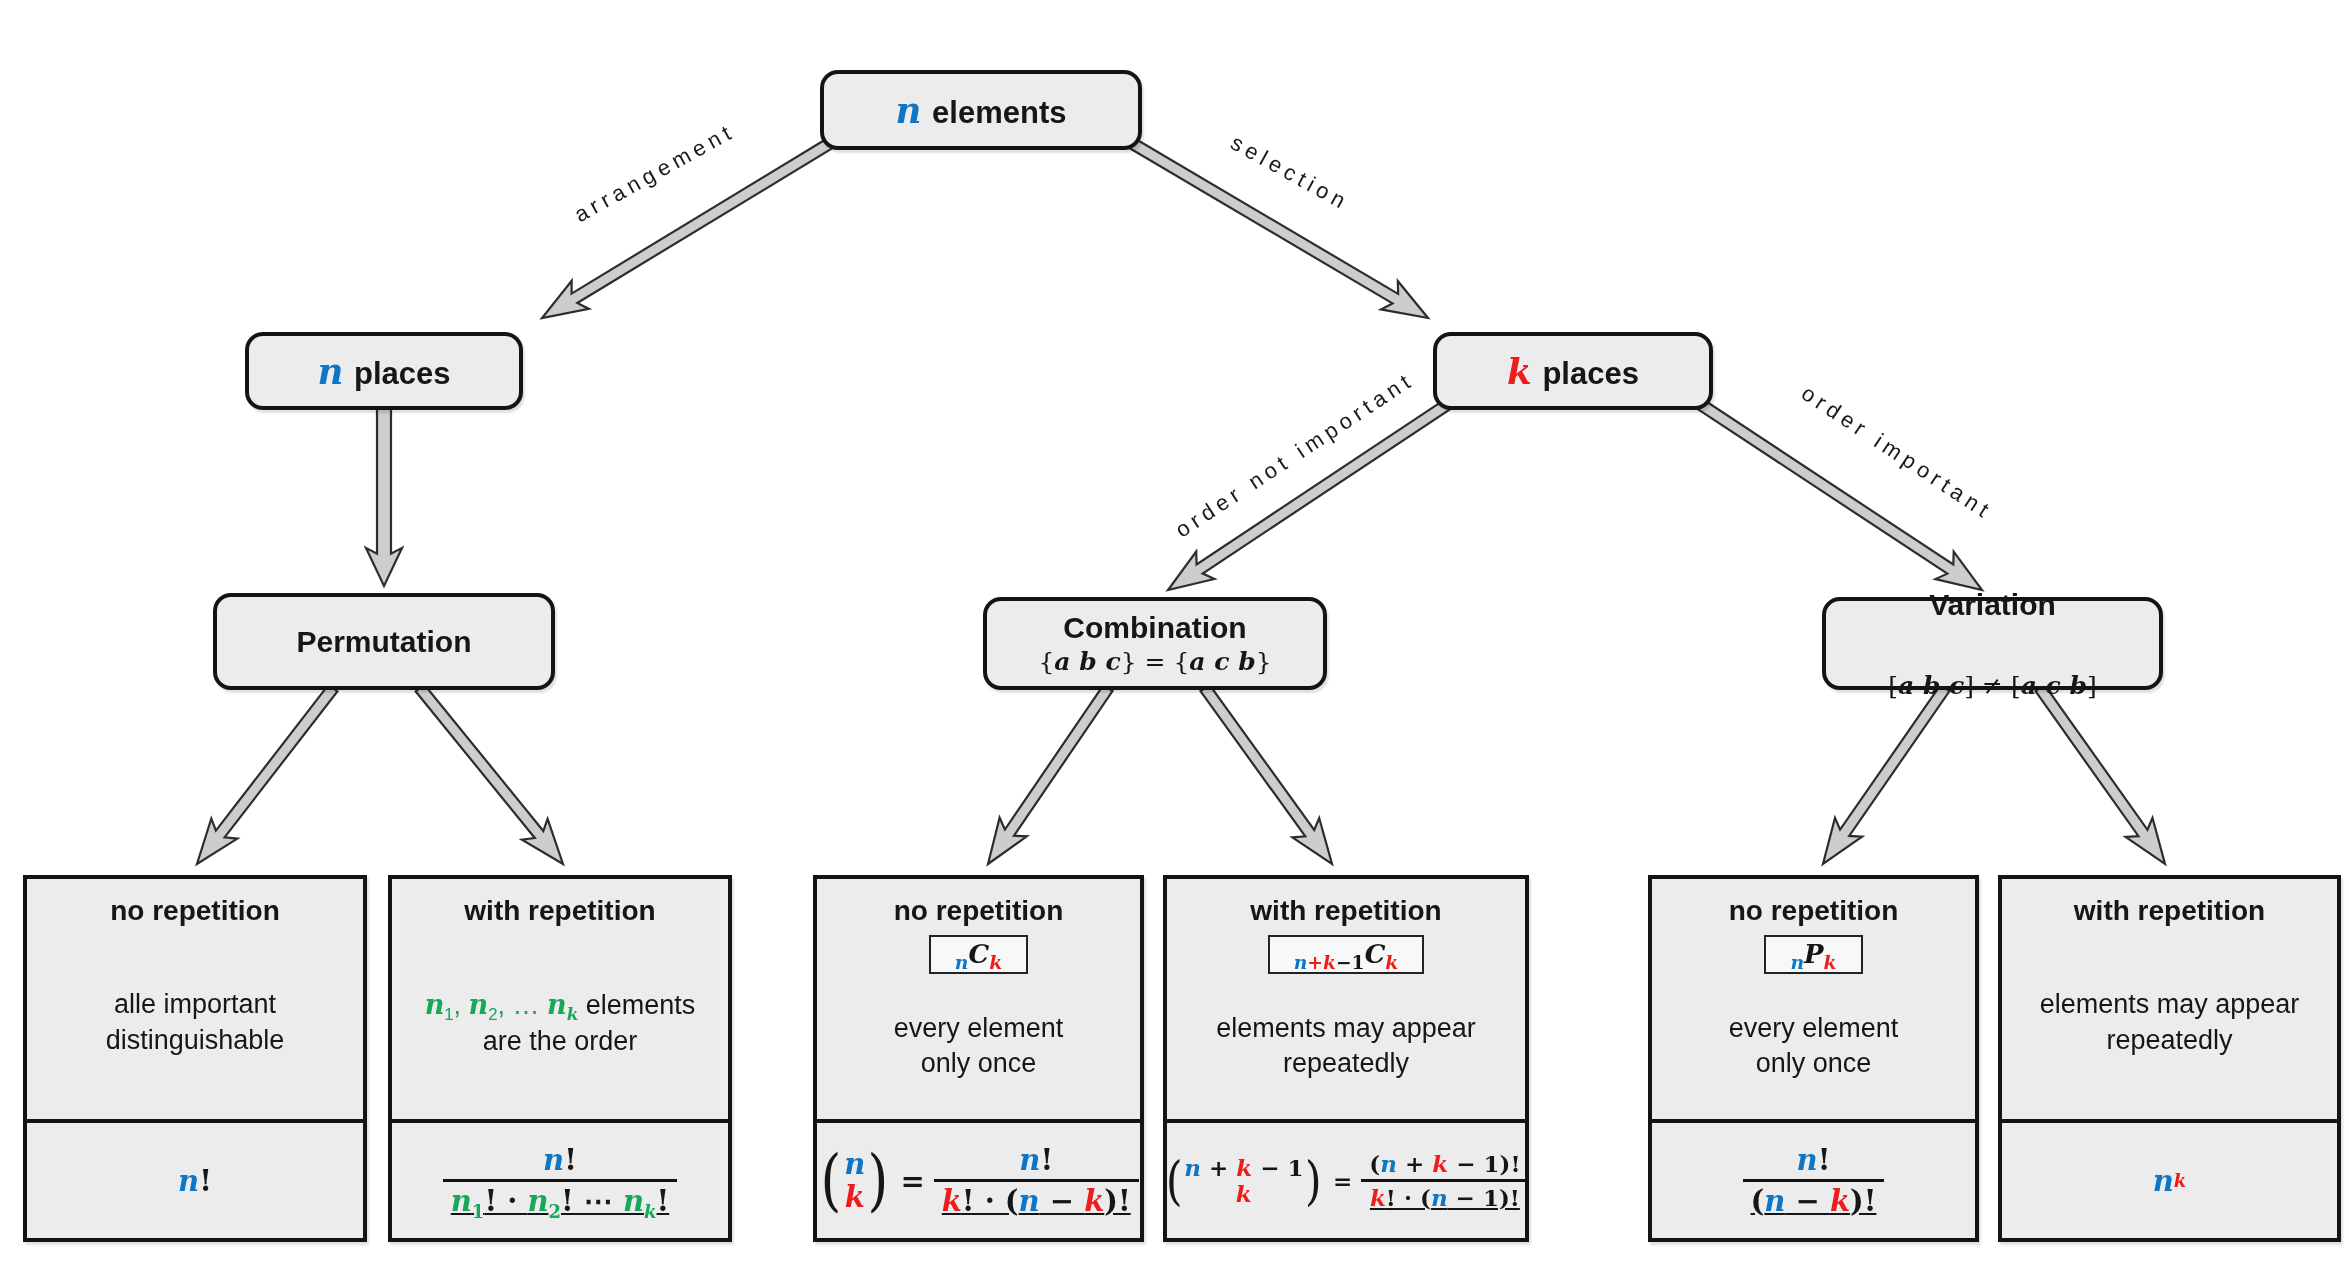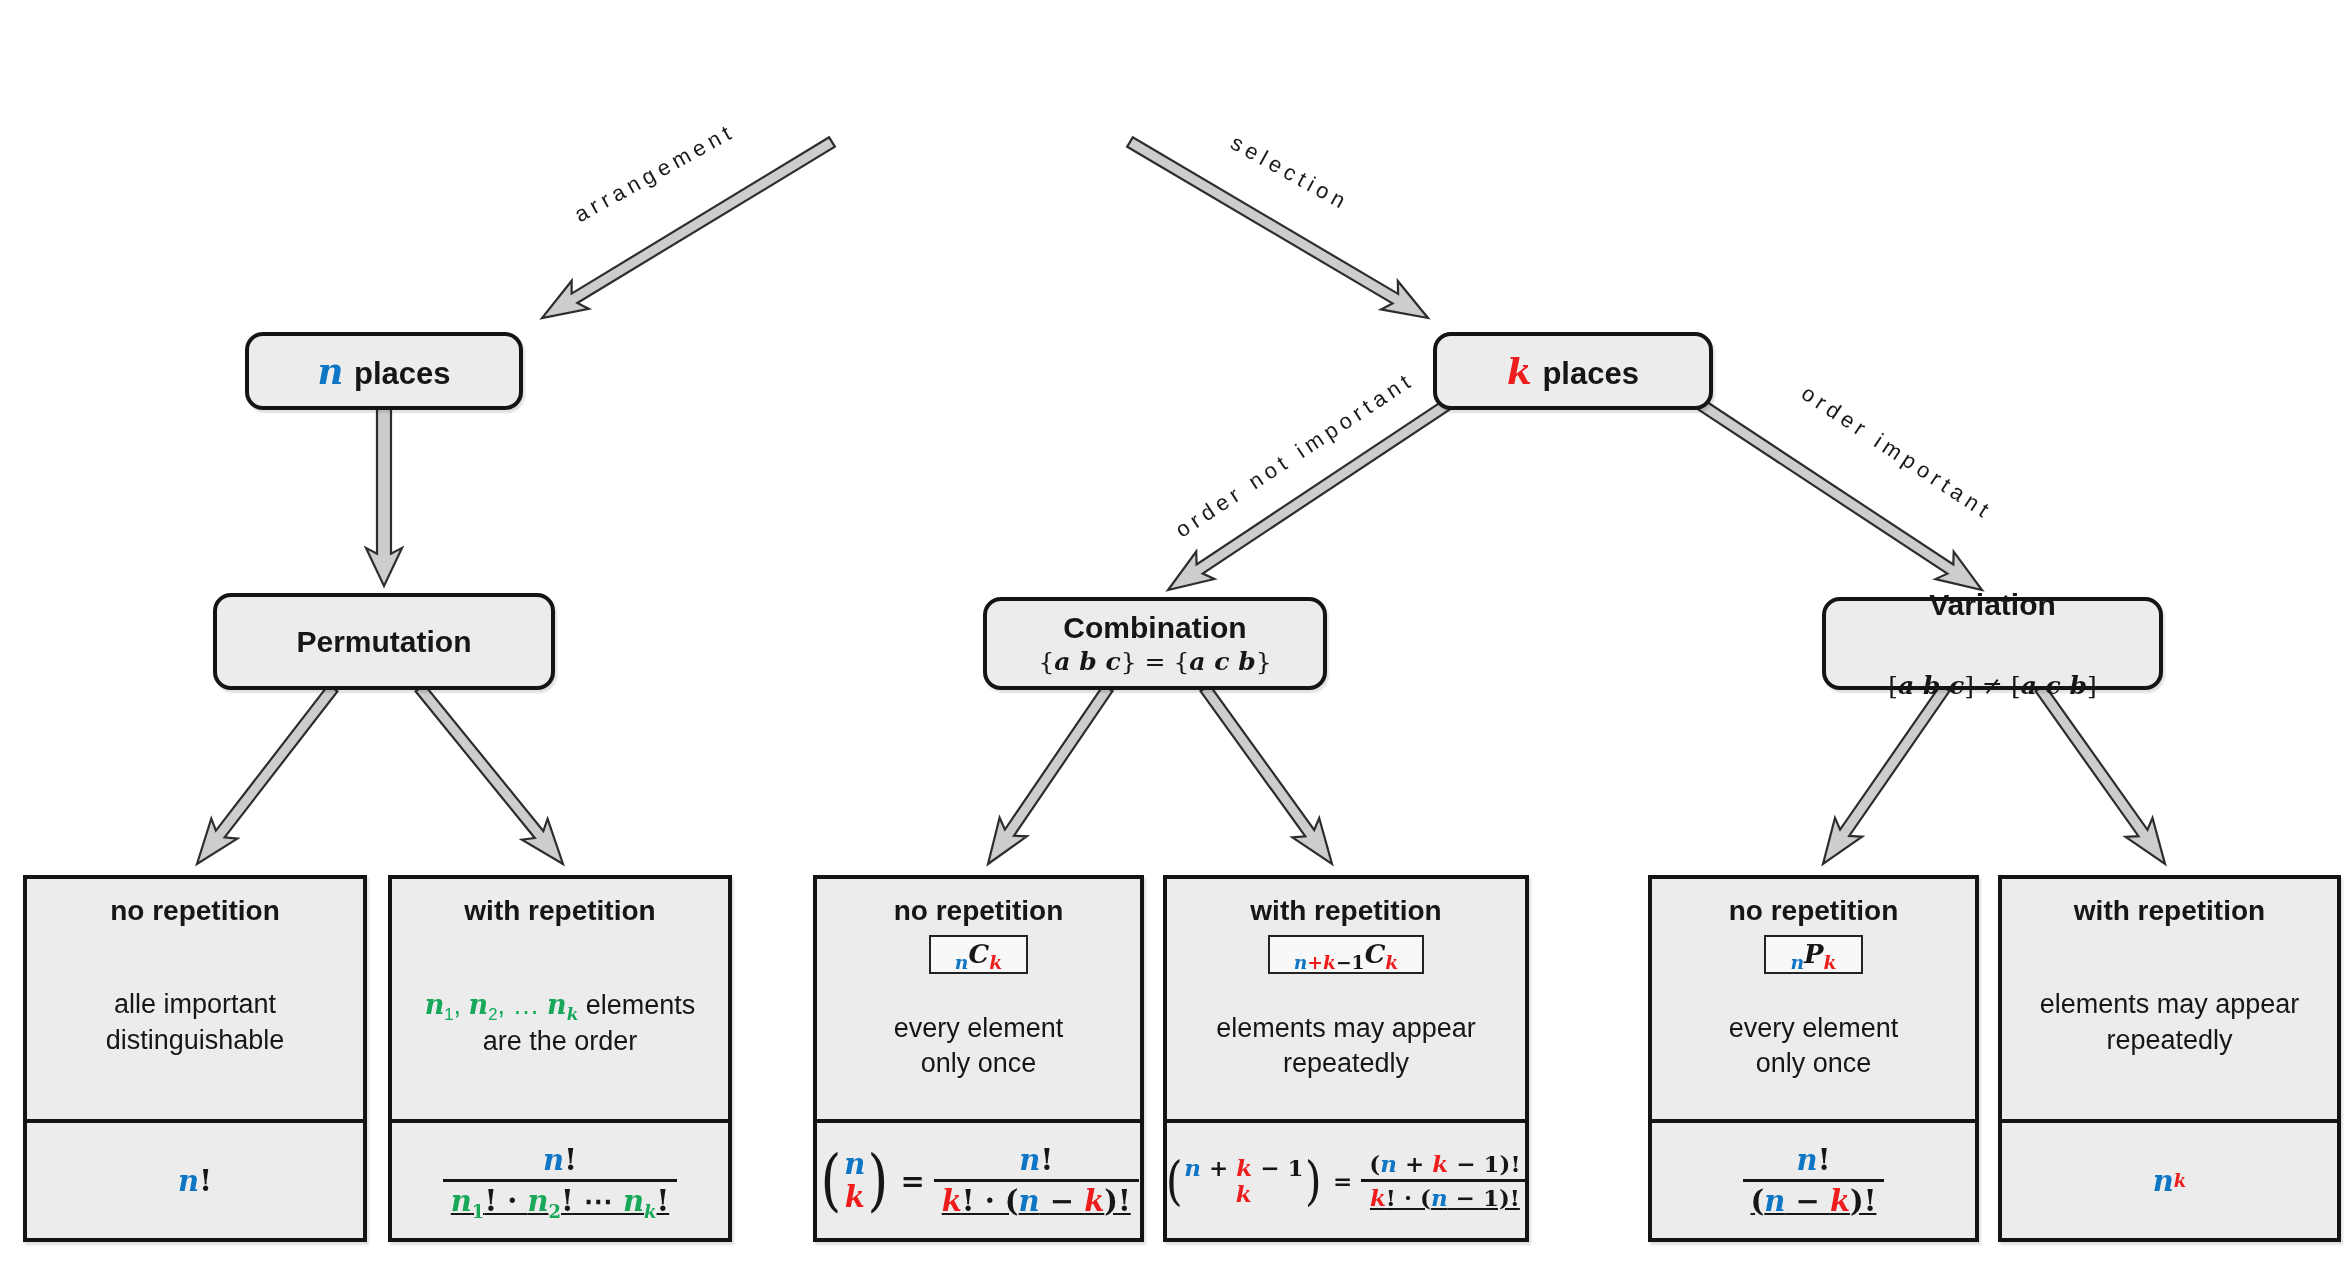--- a/index.html
+++ b/index.html
@@ -66,20 +66,23 @@
       <polygon points="1200.5,691.2 1305.3,836.4 1292.4,837.3 1332.0,864.0 1319.2,818.0 1314.2,830.0 1209.5,684.8" fill="#cdcdcd" stroke="#2d2d2d" stroke-width="2.2" stroke-linejoin="miter"></polygon>
       <polygon points="1940.5,684.9 1840.1,829.6 1835.0,817.8 1823.0,864.0 1862.1,836.6 1849.2,835.9 1949.5,691.1" fill="#cdcdcd" stroke="#2d2d2d" stroke-width="2.2" stroke-linejoin="miter"></polygon>
       <polygon points="2035.5,691.2 2138.5,836.2 2125.6,837.0 2165.0,864.0 2152.5,817.9 2147.5,829.8 2044.5,684.8" fill="#cdcdcd" stroke="#2d2d2d" stroke-width="2.2" stroke-linejoin="miter"></polygon>
     </svg>
 
   <div class="edge-label" style="left:500px;top:160px;width:310px;transform:rotate(-29deg);">arrangement</div>
   <div class="edge-label" style="left:1140px;top:160px;width:300px;transform:rotate(29deg);">selection</div>
   <div class="edge-label" style="left:1110px;top:442px;width:370px;transform:rotate(-33.5deg);">order not important</div>
   <div class="edge-label" style="left:1732px;top:440px;width:330px;transform:rotate(33.5deg);">order important</div>
 
+  <div class="node" style="left:820px;top:70px;width:322px;height:80px;">
+    <div class="node-label"><span class="mi" style="color: rgb(15, 118, 198);">n</span><span> elements</span></div>
+  </div>
 
   <div class="node" style="left:245px;top:332px;width:278px;height:78px;align-items:center;">
     <div class="node-label"><span class="mi" style="color: rgb(15, 118, 198);">n</span><span> places</span></div>
   </div>
 
   <div class="node" style="left:1433px;top:332px;width:280px;height:78px;">
     <div class="node-label"><span class="mi" style="color: rgb(238, 28, 28);">k</span><span> places</span></div>
   </div>
 
   <div class="node" style="left:983px;top:597px;width:344px;height:93px;">

